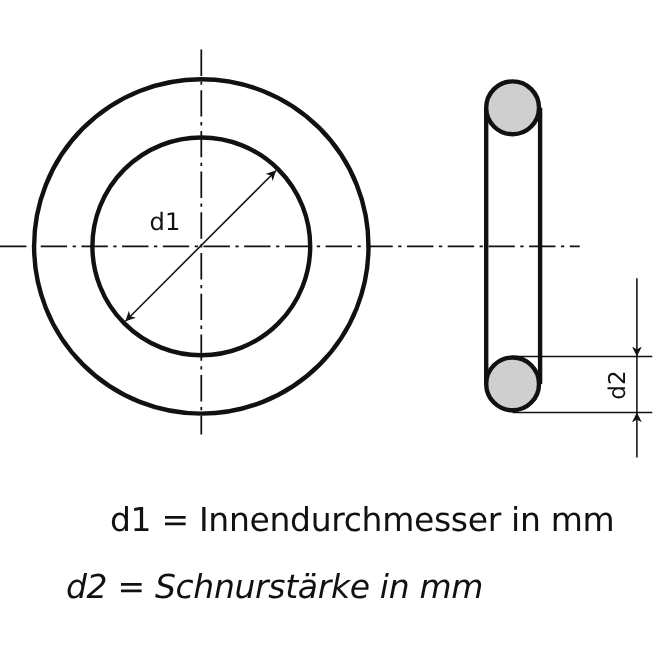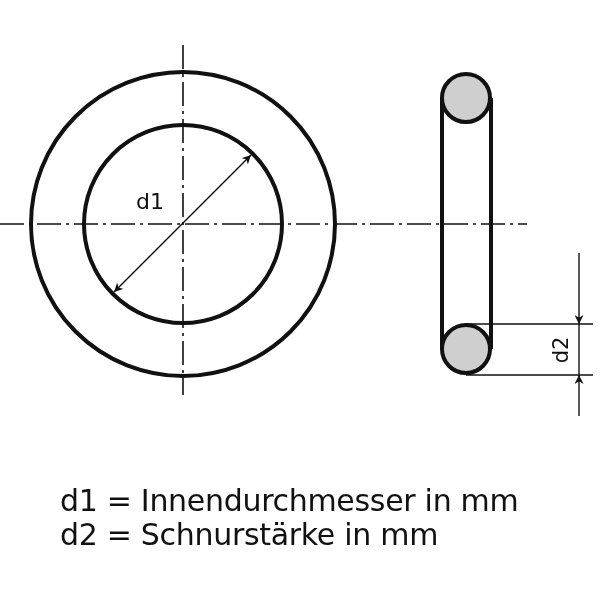--- a/index.html
+++ b/index.html
@@ -1,20 +1,20 @@
 <!DOCTYPE html>
 <html><head>
   <meta charset="utf-8">
   <style>
     html, body { margin: 0; padding: 0; background: #ffffff; }
     body { width: 600px; height: 600px; position: relative; overflow: hidden; font-family: "DejaVu Sans", sans-serif; }
     #drawing { position: absolute; left: 0; top: 0; }
     .legend { position: absolute; left: 60px; color: #111111; font-family: "DejaVu Sans", sans-serif; font-size: 30px; white-space: nowrap; letter-spacing: -0.3px; }
-    .legend.l1 { top: 483px; }
-    .legend.l2 { top: 517px; }
+    .legend.l1 { top: 456px; margin-left: 40px; }
+    .legend.l2 { top: 517px; font-style: italic; }
   </style>
 </head>
 <body>
 
 <svg id="drawing" width="600" height="600" viewBox="0 0 600 600" xmlns="http://www.w3.org/2000/svg">
   <defs>
     <marker id="arrow" viewBox="0 0 10 10" refX="10" refY="5" markerWidth="9" markerHeight="9" orient="auto-start-reverse" markerUnits="userSpaceOnUse">
       <path d="M0,0 L10,5 L0,10 L3,5 Z" fill="#111111"></path>
     </marker>
   </defs>

